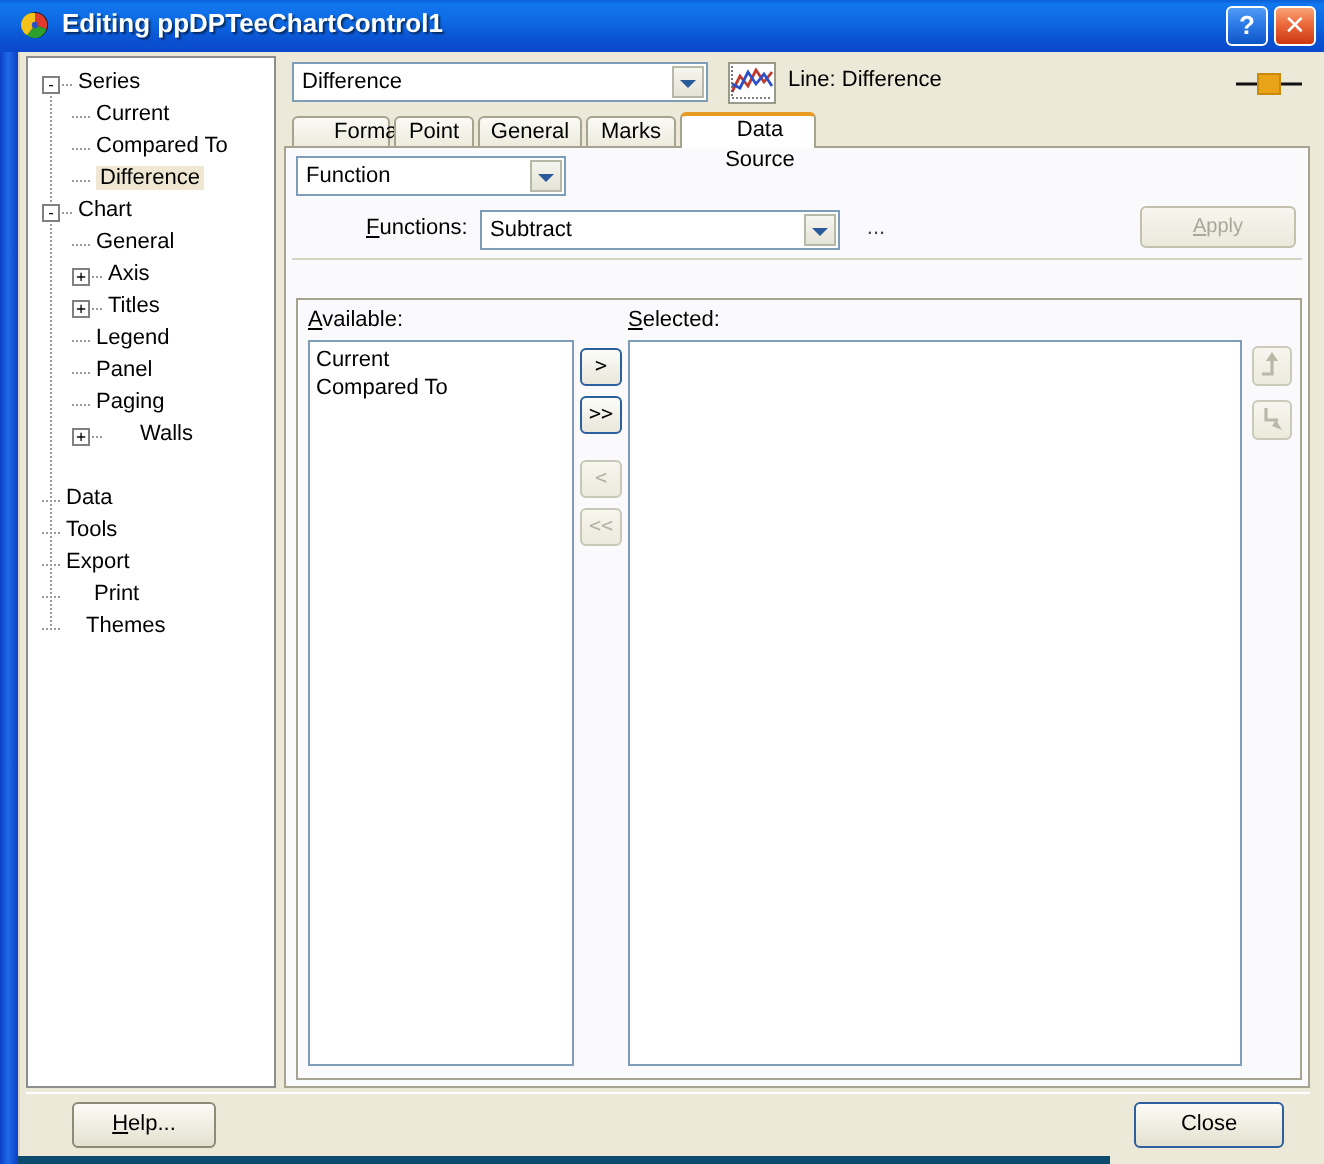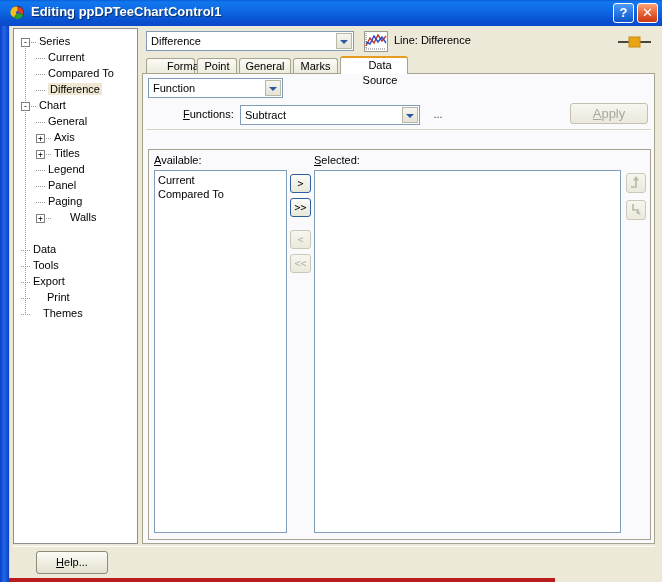--- a/index.html
+++ b/index.html
@@ -6,21 +6,21 @@
   body{
     width:662px;height:582px;overflow:hidden;
     font-family:"Liberation Sans","DejaVu Sans",sans-serif;
     font-size:11px;
     background:#ece9d8;
     -webkit-font-smoothing:none;
   }
   
   #window{
     position:absolute;left:0;top:0;width:555px;height:582px;
-    background:#b91c1c;
+    background:#0c4a6e;
   }
   #left-edge{
     position:absolute;left:0;top:0;width:9px;height:582px;
     background:linear-gradient(to right,#0b3fc8 0%,#1f6ae6 45%,#0b3fc8 100%);
   }
   #titlebar{
     position:absolute;left:0;top:0;width:662px;height:26px;
     background:linear-gradient(to bottom,#0a5fd8 0%,#1177ee 8%,#0e6ae4 40%,#0a53d2 75%,#0b48cc 100%);
     overflow:hidden;
   }
@@ -146,21 +146,21 @@
   #ellipsis-btn{
     position:absolute;left:286px;top:32px;width:18px;height:16px;
     font-size:11px;color:#444;line-height:16px;text-align:center;
     cursor:default;
   }
   #apply-btn{
     position:absolute;left:427px;top:29px;width:78px;height:21px;
     background:linear-gradient(to bottom,#f7f6ef 0%,#ebe9dc 100%);
     border:1px solid #c3c0ae;border-radius:3px;
     box-sizing:border-box;
-    font-size:13px;color:#a9a79a;line-height:19px;text-align:center;
+    font-size:10px;color:#a9a79a;line-height:19px;text-align:center;
     cursor:default;
   }
   #hr1{position:absolute;left:3px;top:55px;width:505px;height:1px;background:#d6d3c4;}
   
   #subtabrow{position:absolute;left:5px;top:58px;width:300px;height:18px;}
   .subtab{
     position:absolute;top:2px;height:16px;
     background:linear-gradient(to bottom,#fbfaf5 0%,#eceadb 100%);
     border:1px solid #a6a390;border-bottom:none;
     border-radius:3px 3px 0 0;box-sizing:border-box;
@@ -411,15 +411,16 @@
               </svg>
             </span>
           </div>
         </div>
       </div>
     </div>
 
     <div id="bottombar">
       <div id="sep-line"></div>
       <div class="dlgbtn" id="help-btn"><span class="u">H</span>elp...</div>
+      <div class="dlgbtn" id="close-btn">Close</div>
     </div>
   </div>
 </div>
 
 </body></html>

